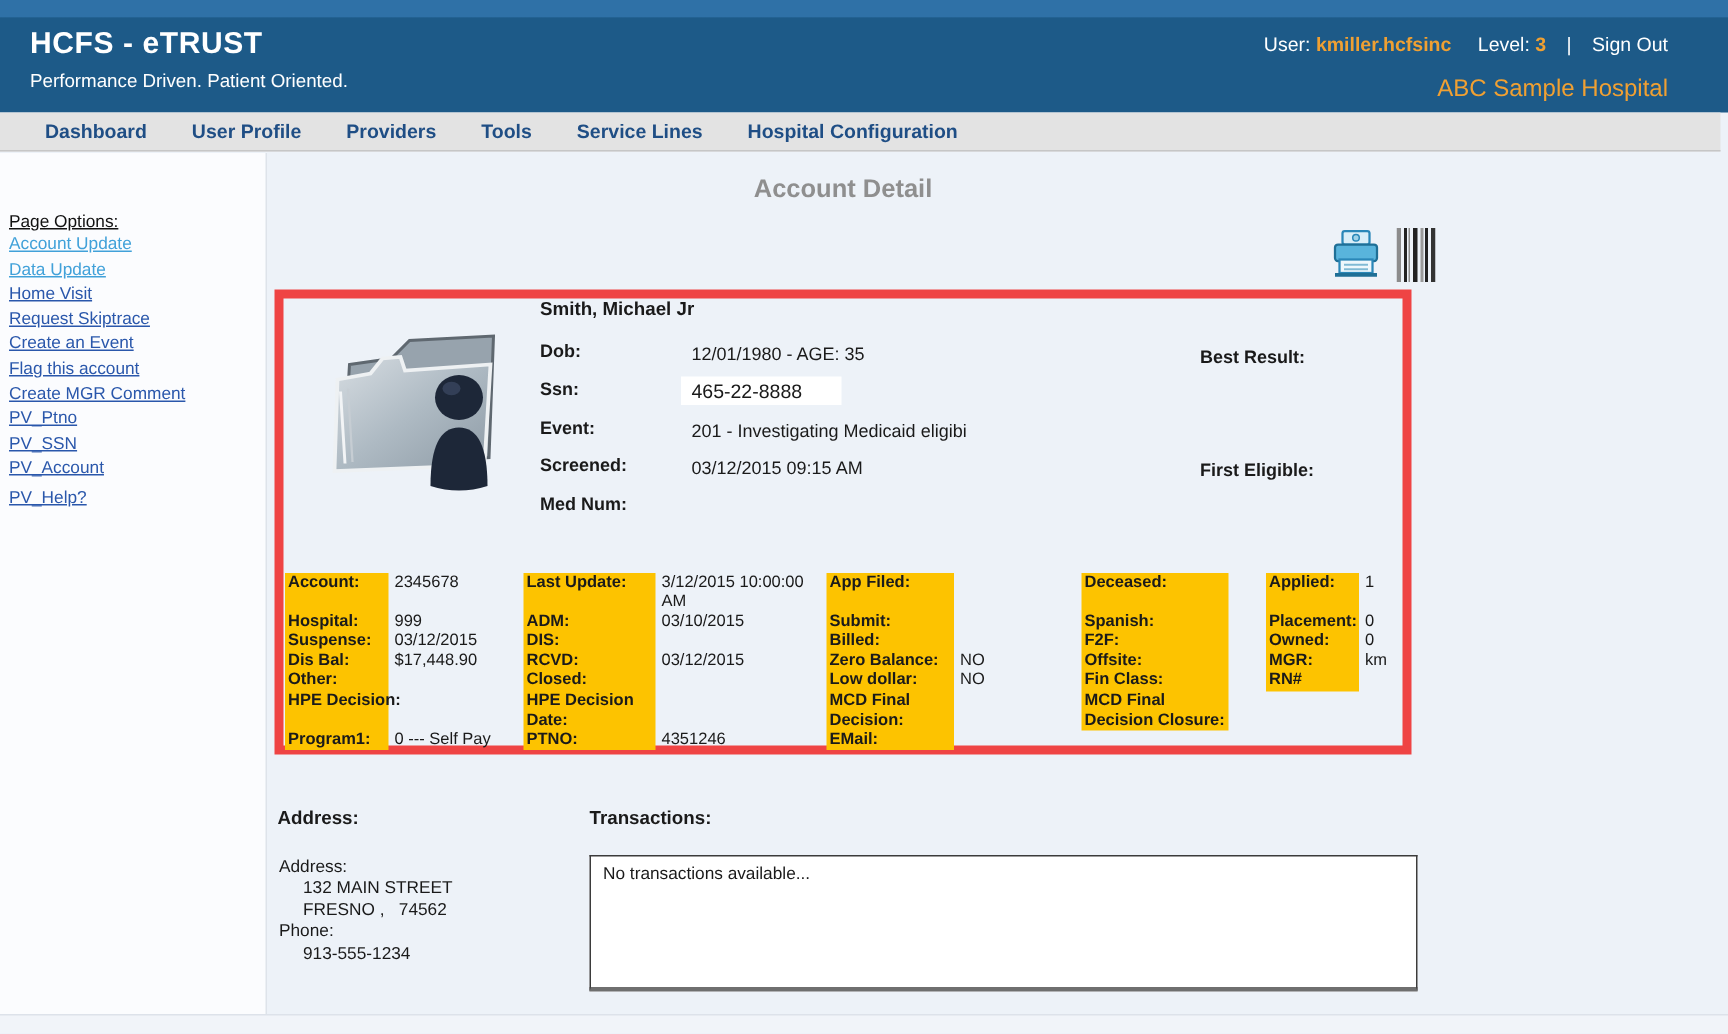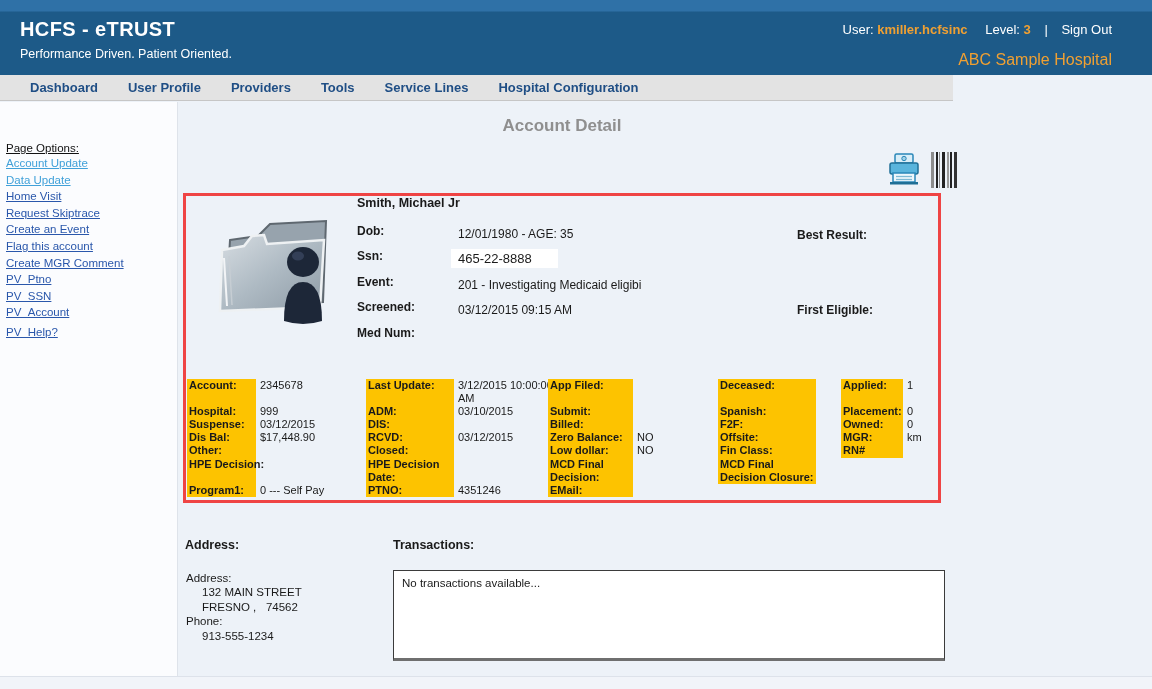--- a/index.html
+++ b/index.html
@@ -12,56 +12,56 @@
   .header { position:absolute; top:0; left:0; width:1152px; height:75px;
     background:linear-gradient(to bottom,#2f71a7 0,#2f71a7 11px,#1d5a88 12px,#1d5a88 100%); }
   .brand { position:absolute; left:20px; top:18px; color:#fff; font-size:20px; font-weight:bold; letter-spacing:.4px; }
   .tagline { position:absolute; left:20px; top:47px; color:#fff; font-size:12.5px; }
   .userline { position:absolute; right:40px; top:22px; color:#fff; font-size:13px; white-space:nowrap; }
   .userline .orange { color:#f0a032; font-weight:bold; }
   .userline .sep { margin:0 10px; }
   .userline .signout { color:#fff; text-decoration:none; cursor:pointer; }
   .hospital { position:absolute; right:40px; top:51px; color:#f0a032; font-size:16px; }
   
-  .nav { position:absolute; top:75px; left:0; width:953px; height:26px;
+  .nav { position:absolute; top:75px; left:0; width:1147px; height:26px;
     background:#e3e3e3; border-bottom:1px solid #c6c6c6; padding-left:30px; white-space:nowrap; }
   .nav-item { display:inline-block; color:#1f4e85; font-weight:bold; font-size:13px;
     line-height:25px; margin-right:30px; cursor:pointer; }
   
   .sidebar { position:absolute; top:102px; left:0; width:178px; height:574px;
     background:#fbfcfe; border-right:1px solid #dee3ea; }
   .side-heading { margin:40px 0 3px 6px; font-size:11.5px; color:#111; text-decoration:underline; }
   .side-link { display:block; margin:0 0 4.6px 6px; font-size:11.5px; line-height:12px;
     color:#2a57ab; text-decoration:underline; cursor:pointer; }
   .side-link.light { color:#41a1d9; }
   .side-link.gap { margin-top:8px; }
   
   .page-title { position:absolute; top:116px; left:183px; width:758px; text-align:center;
     color:#8f8f8f; font-size:17px; font-weight:bold; }
   .icon-row { position:absolute; top:152px; left:886px; }
   .icon-row svg { vertical-align:top; cursor:pointer; }
   .detail-box { position:absolute; top:193px; left:183px; width:758px; height:310px;
-    border:3px solid #ef4444; }
+    border:6px solid #ef4444; }
   .folder { position:absolute; left:20px; top:10px; }
   .patient-name { position:absolute; left:171px; top:0; font-size:12.5px; font-weight:bold; }
   .p-rows { position:absolute; left:171px; top:28px; width:430px; }
   .p-row { height:25.4px; }
   .p-label { display:inline-block; width:101px; font-size:12px; font-weight:bold; vertical-align:top; }
   .p-value { font-size:12px; }
   .p-value.hl { background:#fff; font-size:13px; padding:2px 26px 2px 7px; margin-left:-7px; }
   .r-field { position:absolute; left:611px; font-size:12px; font-weight:bold; }
   .r-field.f0 { top:32px; } .r-field.f1 { top:107px; }
   
   .ygrid { position:absolute; left:0; top:183px; width:758px; height:120px; font-size:11px; }
   .ygroup { position:absolute; top:0; display:flex; align-items:flex-start; }
   .ylabels { background:#fdc300; font-weight:bold; padding-left:2px; }
   .yvals { padding-left:4px; }
   .yrow { height:13.1px; line-height:13.1px; white-space:nowrap; }
   .ygroup.g1 { left:1px; }   .ygroup.g1 .ylabels { width:69px; }
-  .ygroup.g2 { left:180px;align-items:flex-end; } .ygroup.g2 .ylabels { width:88px; }
+  .ygroup.g2 { left:160px;align-items:flex-end; } .ygroup.g2 .ylabels { width:88px; }
   .ygroup.g3 { left:362px; } .ygroup.g3 .ylabels { width:85px; }
   .ygroup.g4 { left:532px;gap:31px; } .ygroup.g4 .ylabels { width:98px; }
   .ygroup.g5 { left:655px; } .ygroup.g5 .ylabels { width:62px; }
   .yvals { min-width:95px; }
   
   .addr-heading { position:absolute; left:185px; top:538px; font-size:12.5px; font-weight:bold; }
   .addr-block { position:absolute; left:186px; top:571px; font-size:11.5px; line-height:14.4px; }
   .addr-line.indent { padding-left:16px; }
   .trans-heading { position:absolute; left:393px; top:538px; font-size:12.5px; font-weight:bold; }
   .trans-box { position:absolute; left:393px; top:570px; width:552px; height:91px;

